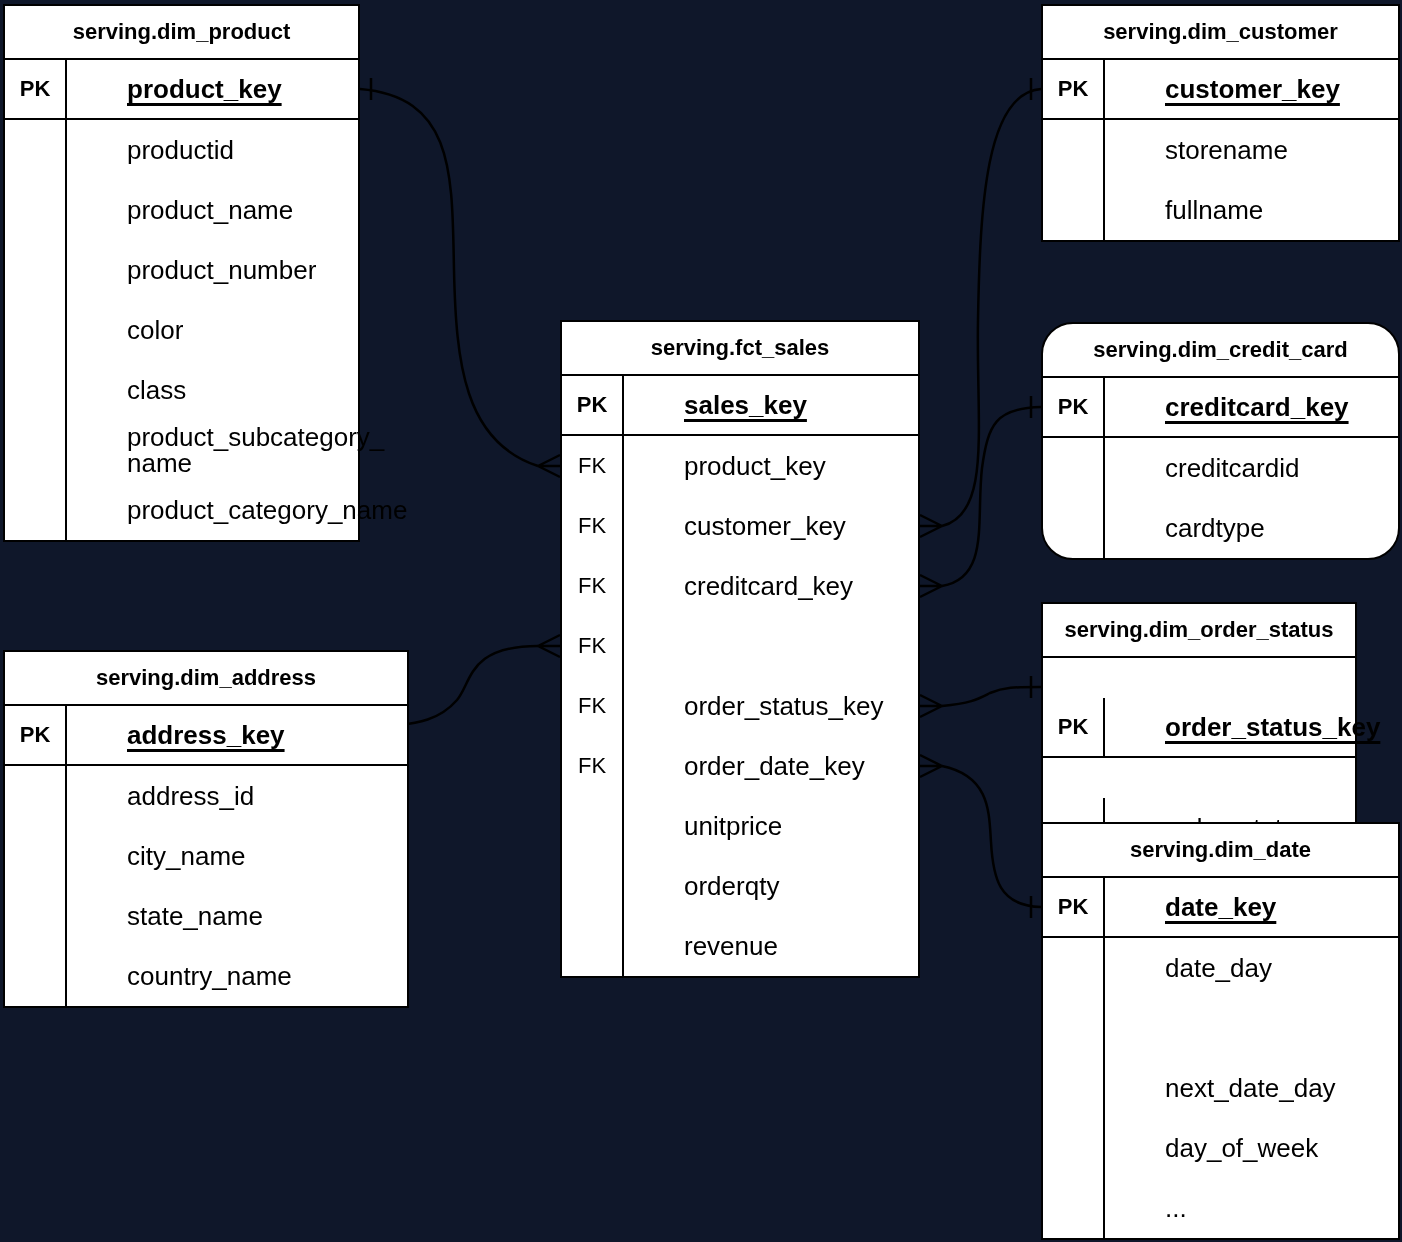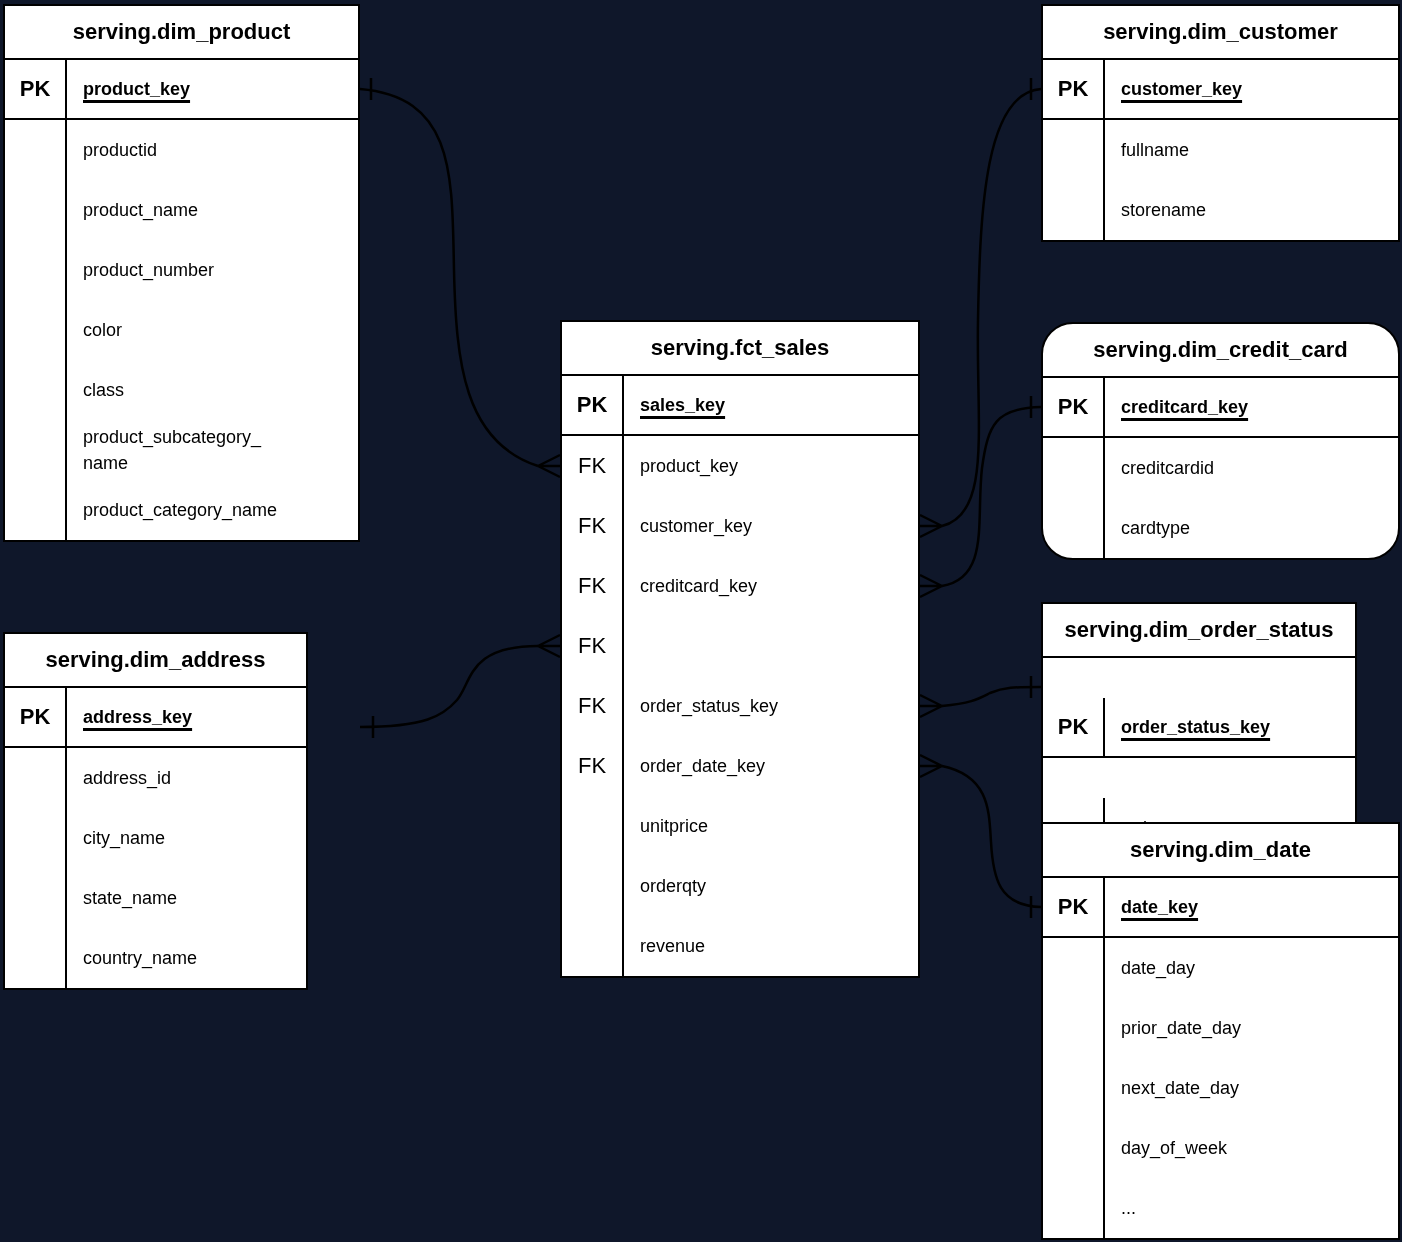--- a/index.html
+++ b/index.html
@@ -32,22 +32,23 @@
     width:60px; flex:none;
     border-right:2px solid #000;
     display:flex; align-items:center; justify-content:center;
     font-size:22px;
   }
   .pkrow .tagcell { font-weight:bold; }
   .fieldcell {
     flex:1; min-width:0;
     display:flex; align-items:center;
     padding-left:16px; padding-right:16px;
-    font-size:18px; line-height:26px;
+    font-size:26px; line-height:26px;
     white-space:pre-line;
+    margin-left:44px;
   }
   .pkname {
     font-weight:bold;
     text-decoration:underline;
     text-decoration-thickness:2.5px;
     text-underline-offset:5px;
   }
   .rows { flex:1; display:flex; flex-direction:column; }
   .frow { min-height:60px; flex:none; display:flex; }
 </style>
@@ -130,25 +131,25 @@
 
   <div class="tbl" style="left:1041px;top:4px;width:359px;">
     <div class="ttl">serving.dim_customer</div>
     <div class="pkrow">
       <div class="tagcell">PK</div>
       <div class="fieldcell pkname">customer_key</div>
     </div>
     <div class="rows">
       <div class="frow">
           <div class="tagcell"></div>
+          <div class="fieldcell">storename</div>
+        </div>
+      <div class="frow">
+          <div class="tagcell"></div>
           <div class="fieldcell">fullname</div>
-        </div>
-      <div class="frow">
-          <div class="tagcell"></div>
-          <div class="fieldcell">storename</div>
         </div>
     </div>
   </div>
 
   <div class="tbl" style="left:560px;top:320px;width:360px;">
     <div class="ttl">serving.fct_sales</div>
     <div class="pkrow">
       <div class="tagcell">PK</div>
       <div class="fieldcell pkname">sales_key</div>
     </div>
@@ -229,38 +230,37 @@
       <div class="tagcell">PK</div>
       <div class="fieldcell pkname">date_key</div>
     </div>
     <div class="rows">
       <div class="frow">
           <div class="tagcell"></div>
           <div class="fieldcell">date_day</div>
         </div>
       <div class="frow">
           <div class="tagcell"></div>
-          <div class="fieldcell">prior_date_day</div>
         </div>
       <div class="frow">
           <div class="tagcell"></div>
           <div class="fieldcell">next_date_day</div>
         </div>
       <div class="frow">
           <div class="tagcell"></div>
           <div class="fieldcell">day_of_week</div>
         </div>
       <div class="frow">
           <div class="tagcell"></div>
           <div class="fieldcell">...</div>
         </div>
     </div>
   </div>
 
-  <div class="tbl" style="left:3px;top:632px;width:305px;text-align:right;">
+  <div class="tbl" style="left:3px;top:650px;width:406px;text-align:right;">
     <div class="ttl">serving.dim_address</div>
     <div class="pkrow">
       <div class="tagcell">PK</div>
       <div class="fieldcell pkname">address_key</div>
     </div>
     <div class="rows">
       <div class="frow">
           <div class="tagcell"></div>
           <div class="fieldcell">address_id</div>
         </div>

